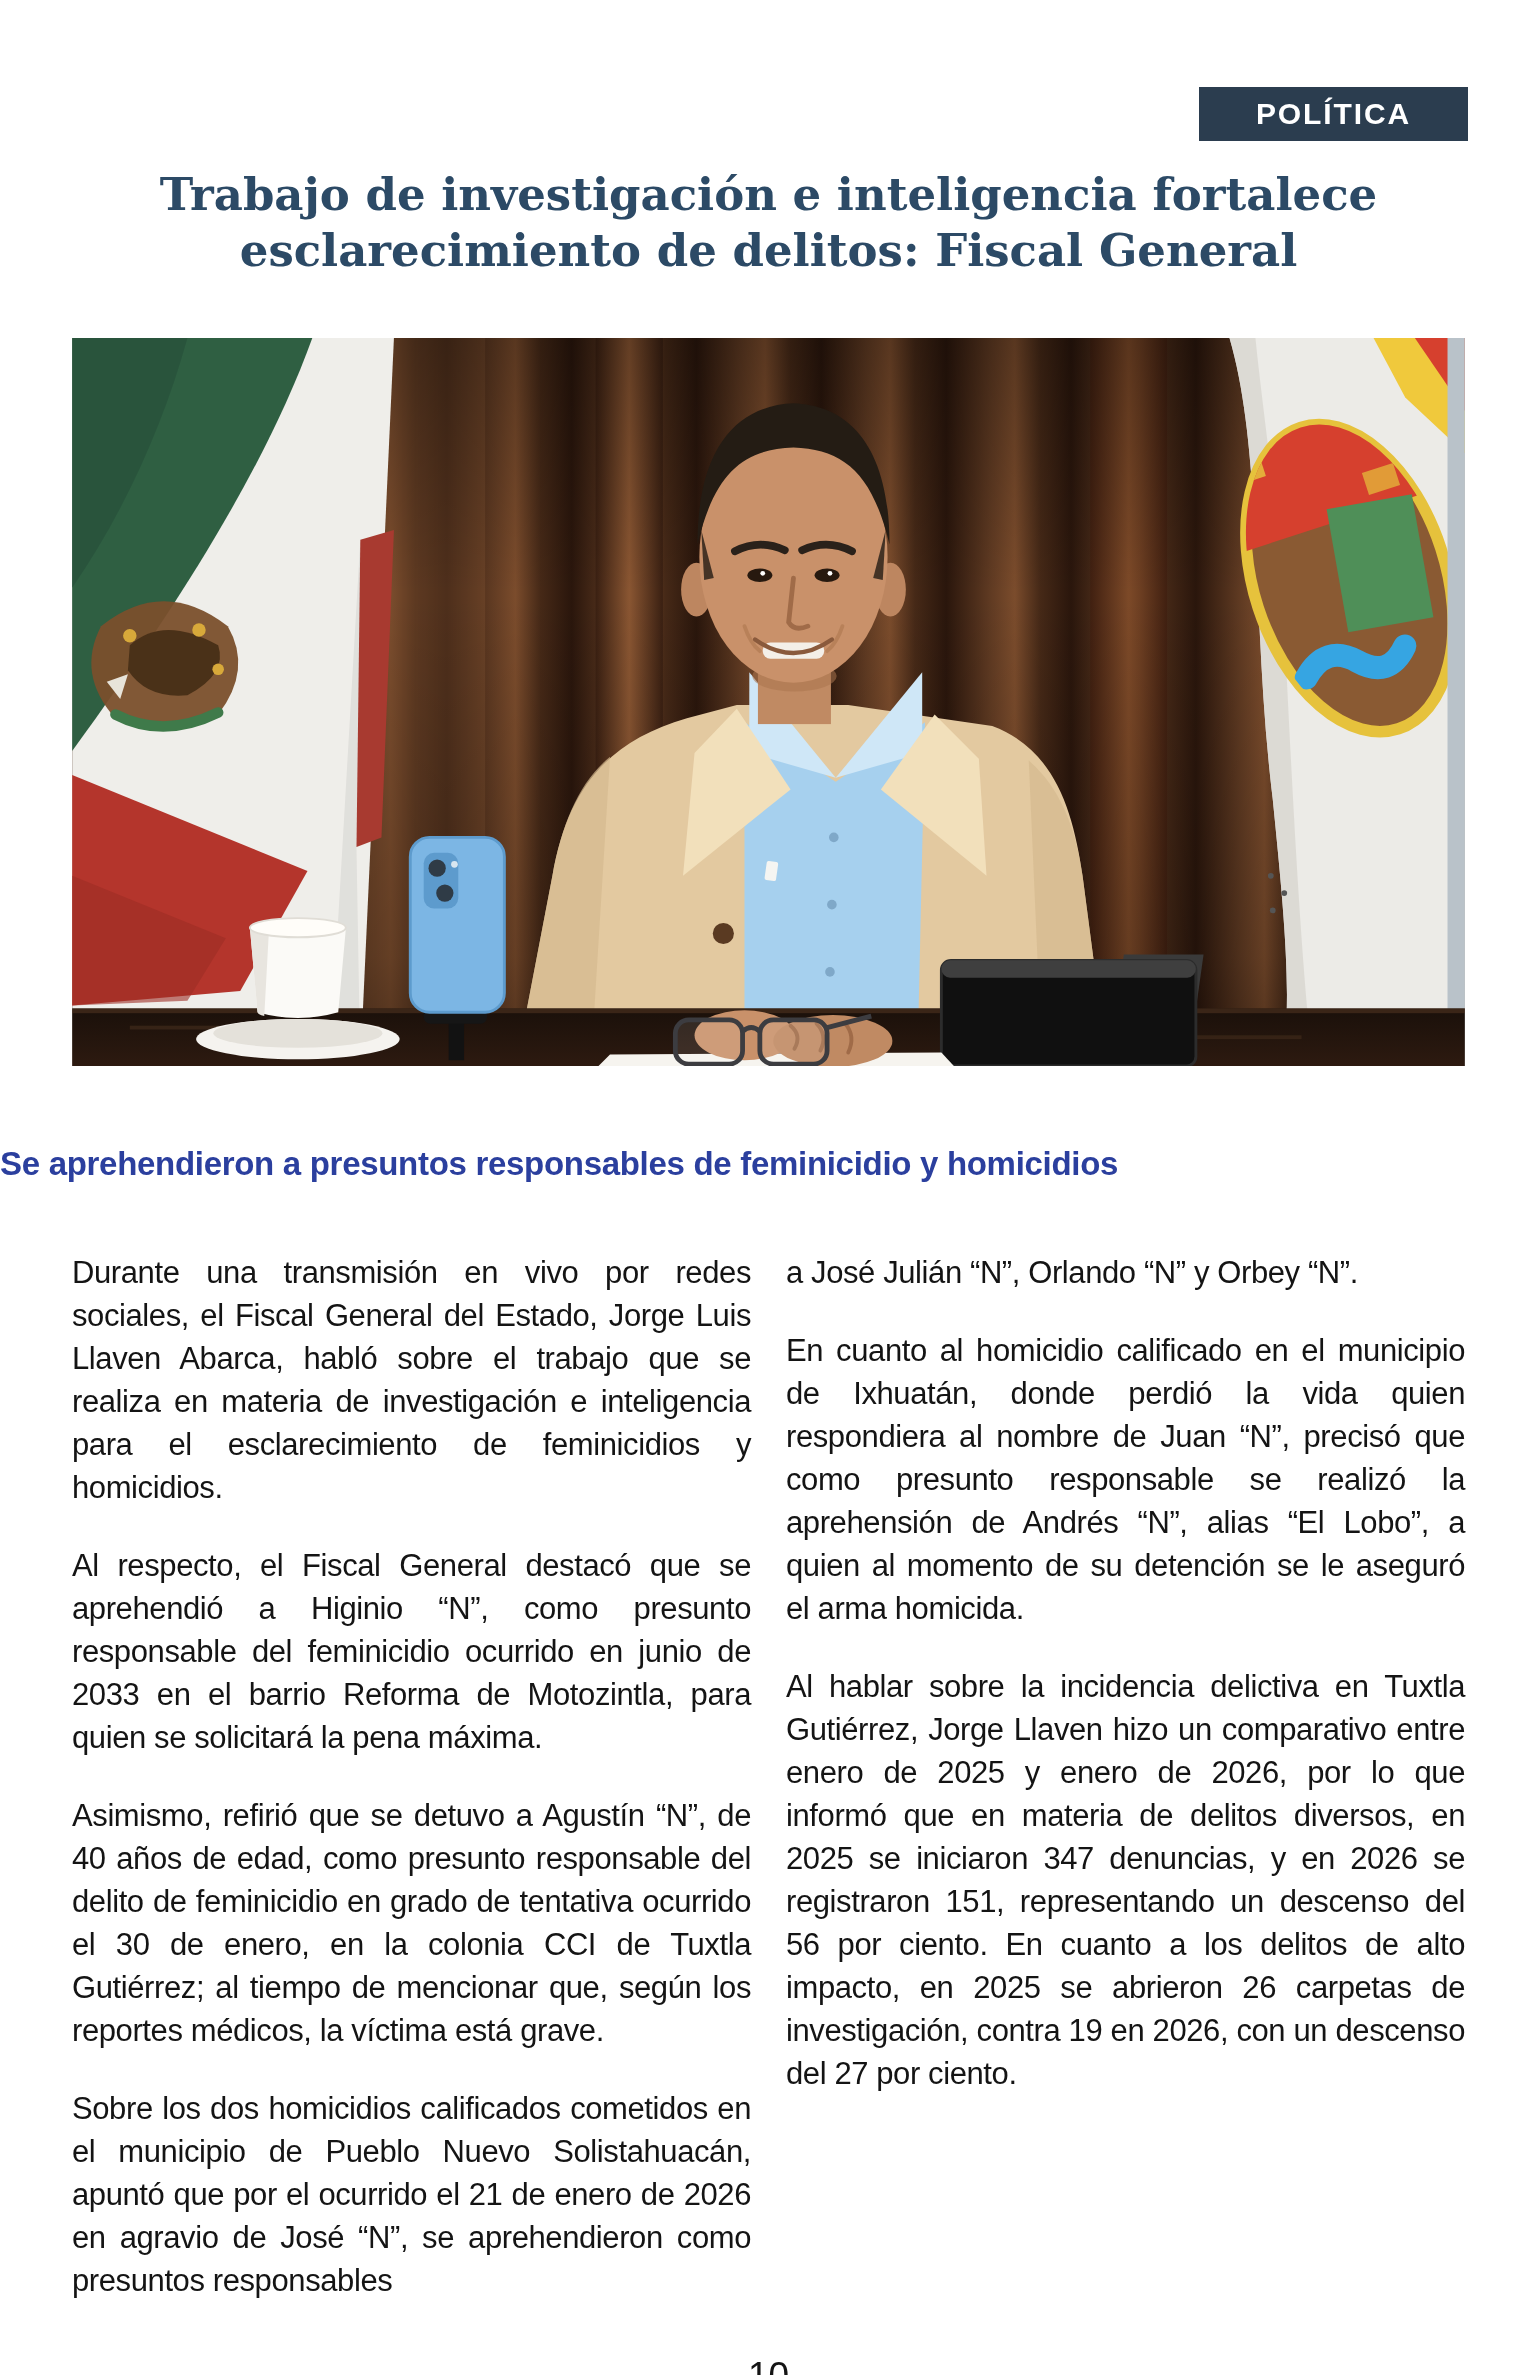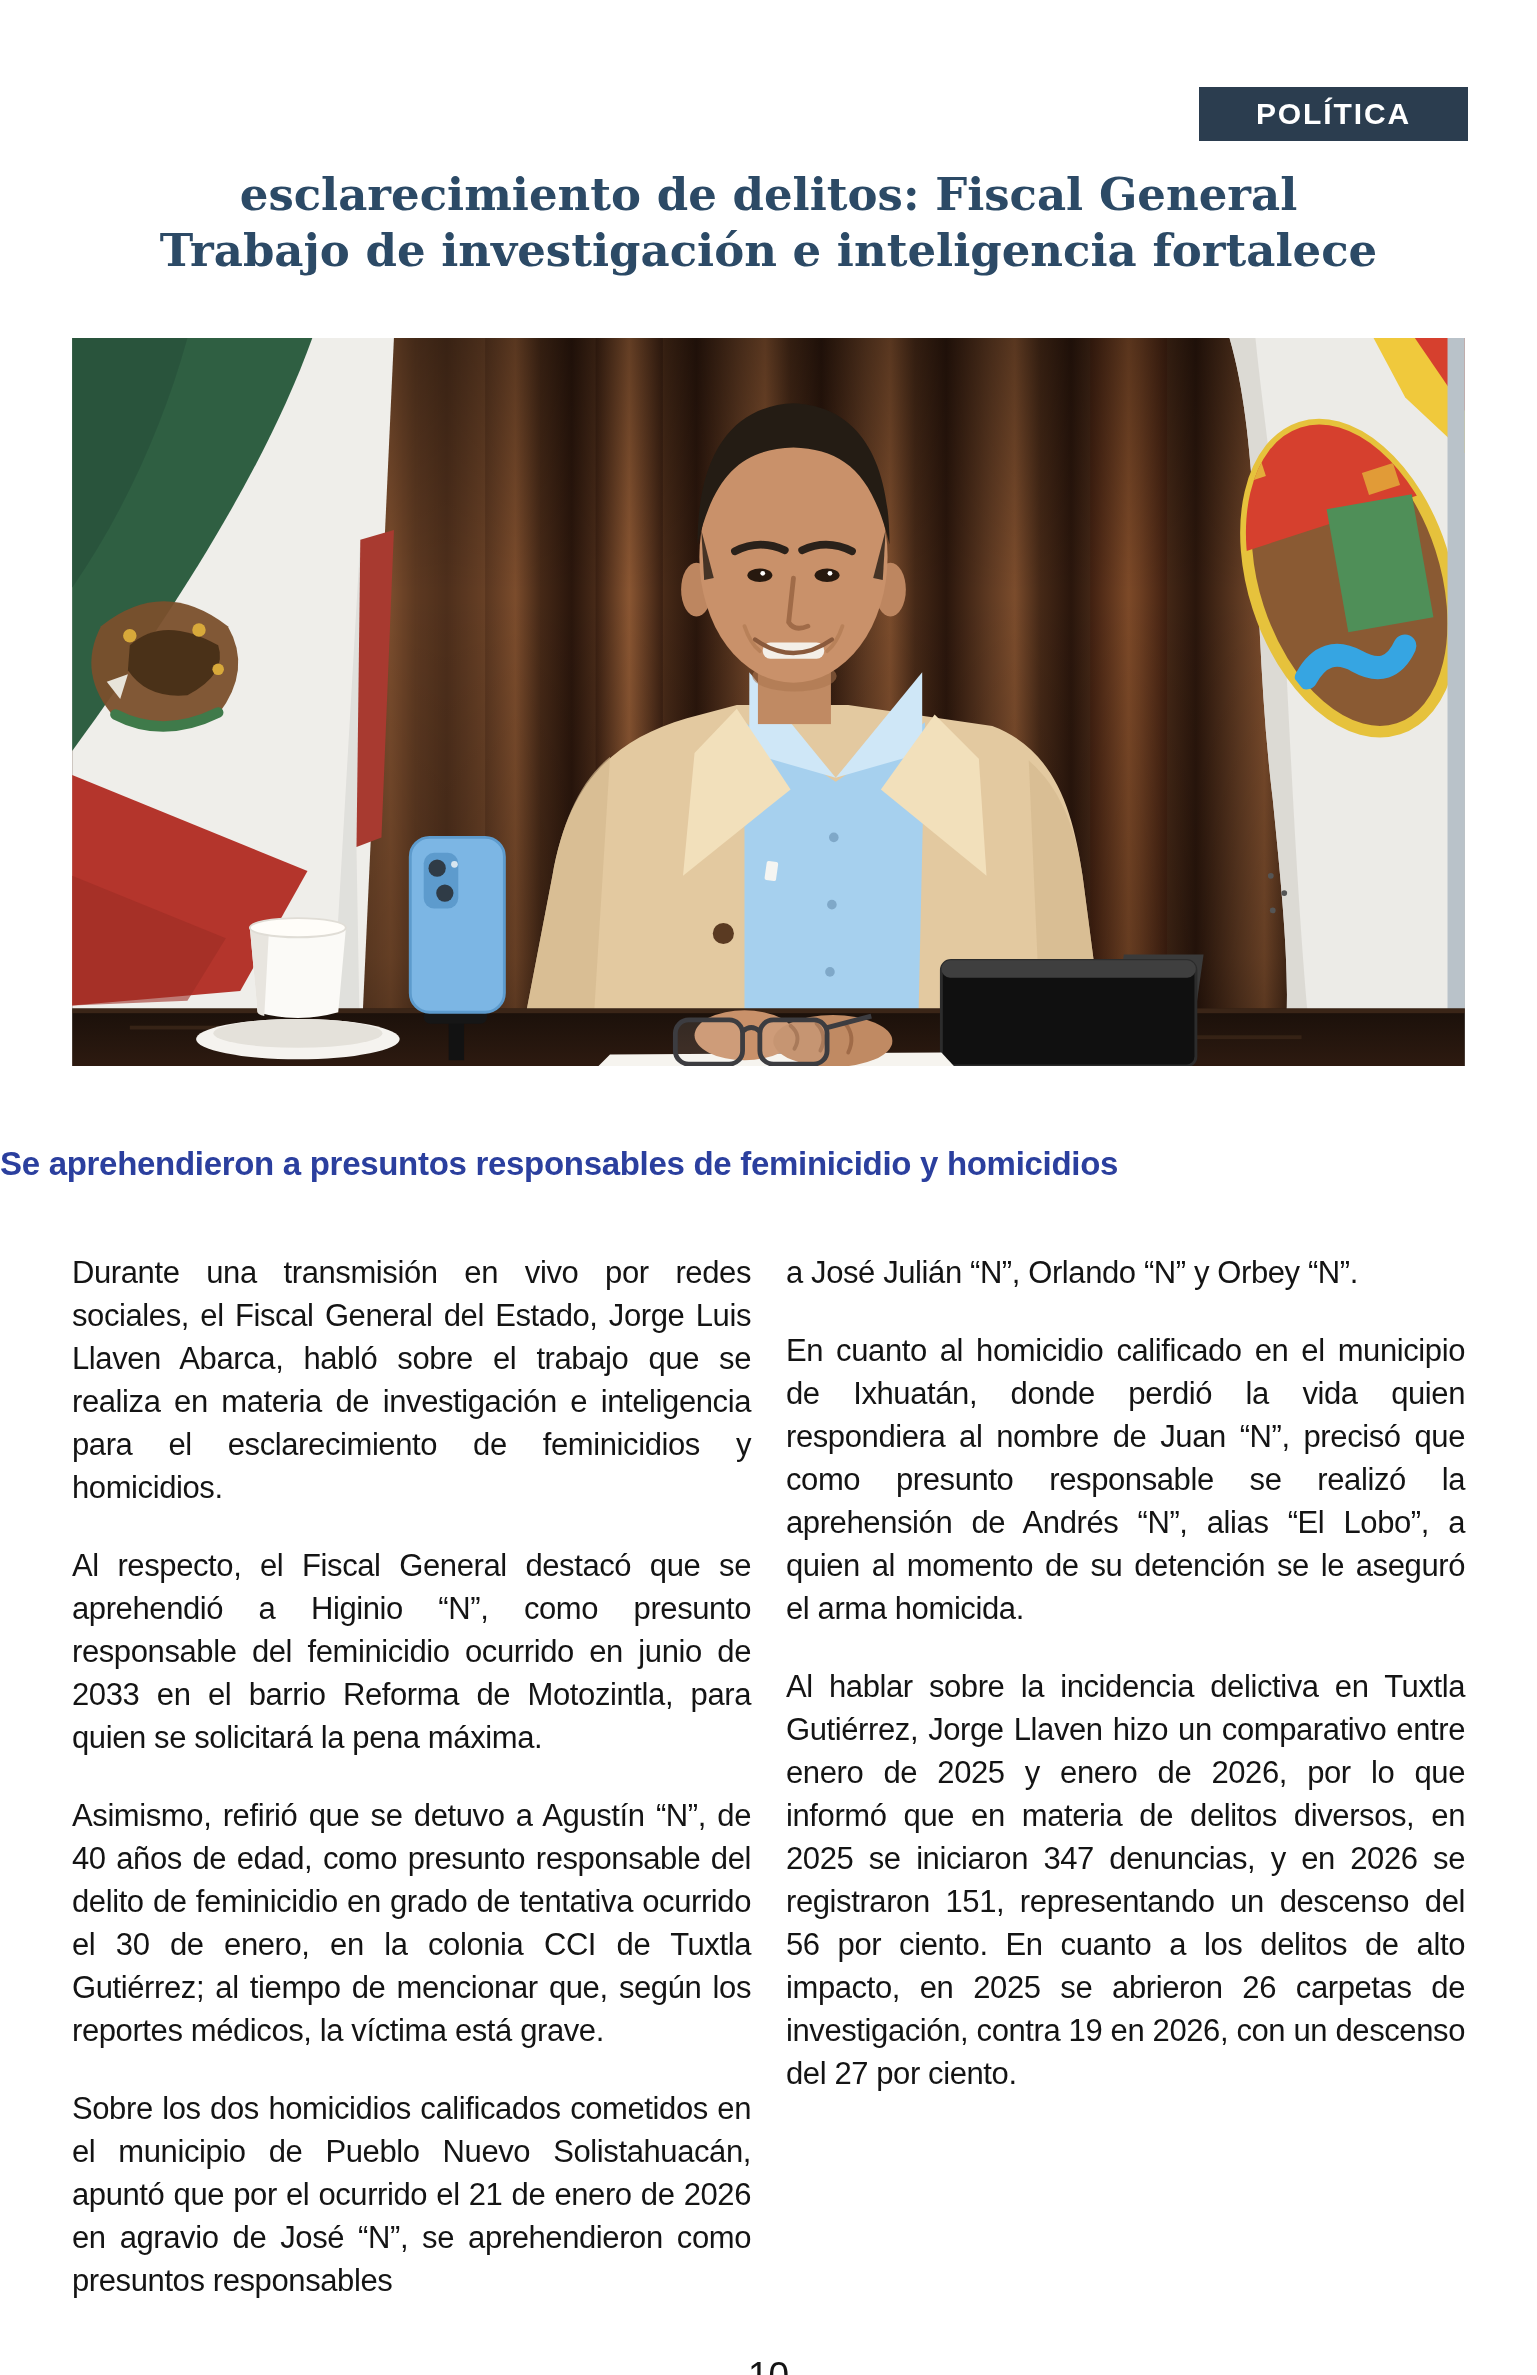--- a/index.html
+++ b/index.html
@@ -74,22 +74,22 @@
 </head>
 <body>
 
 <div class="page">
 
   <div class="badge-politica">
     <span>POLÍTICA</span>
   </div>
 
   <div class="title">
+    <div>Trabajo de investigación e inteligencia fortalece</div>
     <div>esclarecimiento de delitos: Fiscal General</div>
-    <div>Trabajo de investigación e inteligencia fortalece</div>
   </div>
 
   <div class="photo-wrap">
     <svg viewBox="0 0 1450 758" xmlns="http://www.w3.org/2000/svg">
       <defs>
         <linearGradient id="curtainFold" gradientUnits="userSpaceOnUse" x1="0" y1="0" x2="130" y2="0" spreadMethod="repeat">
           <stop offset="0" stop-color="#2a160c"></stop>
           <stop offset="0.35" stop-color="#5f3a22"></stop>
           <stop offset="0.55" stop-color="#7b4c2c"></stop>
           <stop offset="0.75" stop-color="#462917"></stop>

